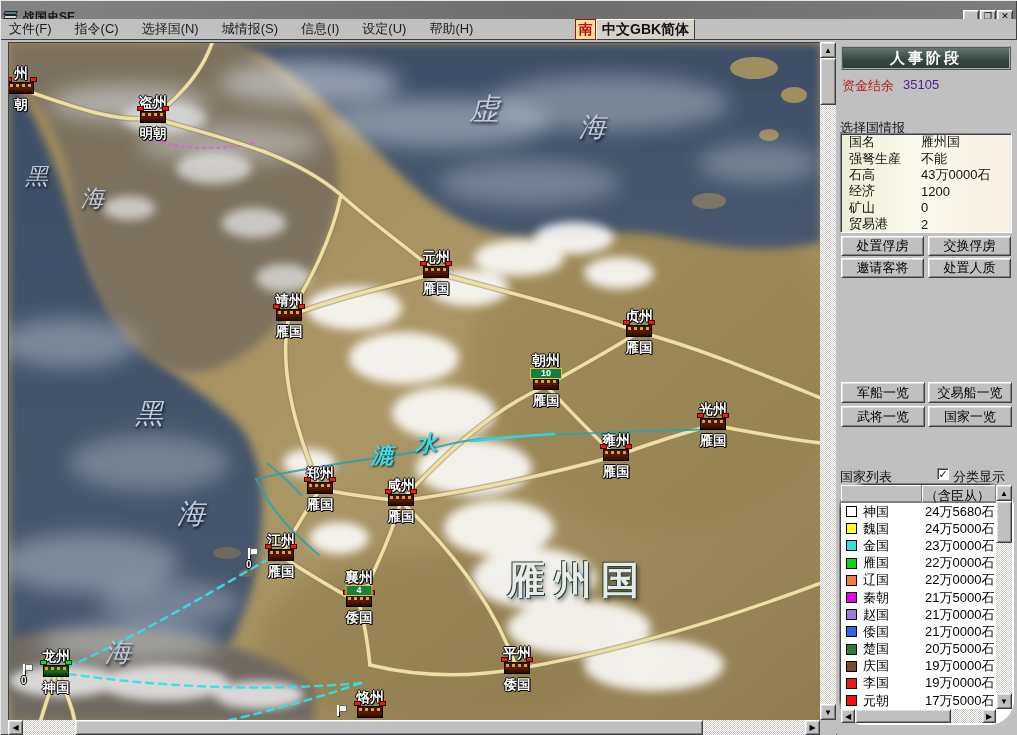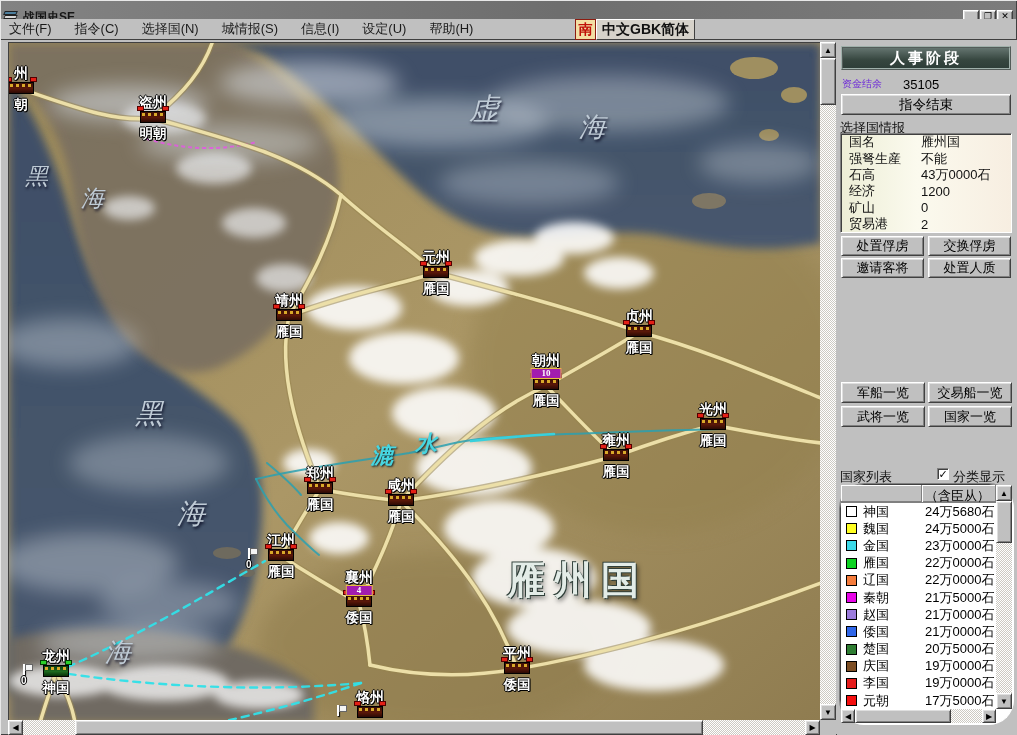--- a/index.html
+++ b/index.html
@@ -37,21 +37,21 @@
   .city{position:absolute;width:90px;text-align:center;z-index:10;}
   .cname{font-size:14px;font-weight:bold;color:#fff;line-height:16px;
     text-shadow:1px 0 0 #000,-1px 0 0 #000,0 1px 0 #000,0 -1px 0 #000,1px 1px 0 #000;}
   .castlewrap{position:relative;height:14px;margin-top:1px;}
   .castle{position:relative;width:26px;height:12px;margin:0 auto;background:linear-gradient(180deg,#3c1006,#591708 55%,#2c0a04);border:1px solid #000;}
   .castle::before{content:"";position:absolute;left:1px;right:1px;top:1px;height:3px;background:repeating-linear-gradient(90deg,#d9a929 0 3px,transparent 3px 6px);}
   .flagL,.flagR{position:absolute;top:-6px;width:7px;height:5px;background:#e32016;border:1px solid #550000;}
   .flagL{left:-4px;}.flagR{right:-4px;}
   .city.green .castle{background:linear-gradient(180deg,#0c3c10,#1c6a1f 55%,#073008);}
   .city.green .flagL,.city.green .flagR{background:#2ad02a;border-color:#043c04;}
-  .badge{position:absolute;left:50%;transform:translateX(-50%);top:-10px;background:#a21caf;border:1px solid #e8c040;color:#fff;font-size:9px;font-weight:bold;line-height:9px;padding:0 10px;z-index:3;font-family:Liberation Serif, serif;}
+  .badge{position:absolute;left:50%;transform:translateX(-50%);top:-10px;background:#15803d;border:1px solid #e8c040;color:#fff;font-size:9px;font-weight:bold;line-height:9px;padding:0 10px;z-index:3;}
   .ccountry{font-size:13.5px;font-weight:bold;color:#fff;line-height:15px;margin-top:1px;
     text-shadow:1px 0 0 #000,-1px 0 0 #000,0 1px 0 #000,0 -1px 0 #000,1px 1px 0 #000;}
   .wflag{position:absolute;width:10px;height:12px;}
   .wflag::before{content:"";position:absolute;left:0;top:0;width:2px;height:11px;background:#fff;box-shadow:1px 1px 1px #000;}
   .wflag::after{content:"";position:absolute;left:2px;top:0;width:6px;height:5px;background:#f4f4f4;border:1px solid #666;}
   .fzero{position:absolute;font-size:10px;font-weight:bold;color:#fff;text-shadow:1px 0 0 #000,-1px 0 0 #000,0 1px 0 #000,0 -1px 0 #000;}
   
   .sarr{display:flex;align-items:center;justify-content:center;font-size:8px;color:#000;width:16px;height:16px;}
   .mapvscroll{position:absolute;left:820px;top:42px;width:16px;height:678px;}
   .mapvscroll .track{position:absolute;left:0;top:16px;bottom:16px;width:16px;}
@@ -62,22 +62,22 @@
   .maphscroll .thumb{position:absolute;left:67px;top:0;width:628px;height:15px;}
   .maphscroll .sarr{width:15px;height:15px;}
   .maphscroll .right{position:absolute;right:0;top:0;}
   .scrollcorner{position:absolute;left:820px;top:720px;width:16px;height:15px;background:#c0c0c0;}
   
   .sidebar{position:absolute;left:837px;top:40px;width:180px;height:695px;background:#c0c0c0;padding:0;}
   .phase{position:absolute;left:4px;top:6px;width:170px;height:24px;
     background:linear-gradient(180deg,#64746f,#36463f 60%,#2e3e38);
     border:2px ridge #9fb0aa;display:flex;align-items:center;justify-content:center;
     color:#fff;font-size:15px;font-weight:bold;letter-spacing:3px;}
-  .funds{position:absolute;left:5px;top:37px;font-size:10px;color:#6d28d9;}
-  .fundsval{position:absolute;left:66px;top:37px;font-size:13px;color:#000000;}
+  .funds{position:absolute;left:5px;top:37px;font-size:13px;color:#b91c1c;}
+  .fundsval{position:absolute;left:66px;top:37px;font-size:13px;color:#4c1d95;}
   .btn{display:flex;align-items:center;justify-content:center;font-size:13px;color:#000;cursor:default;white-space:nowrap;}
   .endbtn{position:absolute;left:4px;top:54px;width:170px;height:21px;font-size:13.5px;}
   .infotitle{position:absolute;left:3px;top:79px;font-size:13px;color:#111;}
   .infopanel{position:absolute;left:3px;top:93px;width:172px;height:100px;
     background:linear-gradient(90deg,#edeed6 0%,#fbfaee 45%,#f7eee1 100%);}
   .inforow{display:flex;height:16.4px;align-items:center;font-size:13px;color:#111;}
   .inforow .lbl{margin-left:8px;width:70px;}
   .inforow .val{margin-left:2px;}
   .abtn{position:absolute;width:83px;height:20px;}
   .lbtn{position:absolute;width:84px;height:21px;}
@@ -463,21 +463,20 @@
     <div class="track stipple"></div>
     <div class="thumb raised"></div>
     <div class="sarr raised right">▶</div>
   </div>
   <div class="scrollcorner"></div>
 
   <div class="sidebar">
     <div class="phase">人事阶段</div>
     <div class="funds">资金结余</div>
     <div class="fundsval">35105</div>
-    <div class="btn raised endbtn">指令结束</div>
     <div class="infotitle">选择国情报</div>
     <div class="infopanel sunken">
       <div class="inforow">
           <span class="lbl">国名</span>
           <span class="val">雁州国</span>
         </div>
       <div class="inforow">
           <span class="lbl">强弩生産</span>
           <span class="val">不能</span>
         </div>

